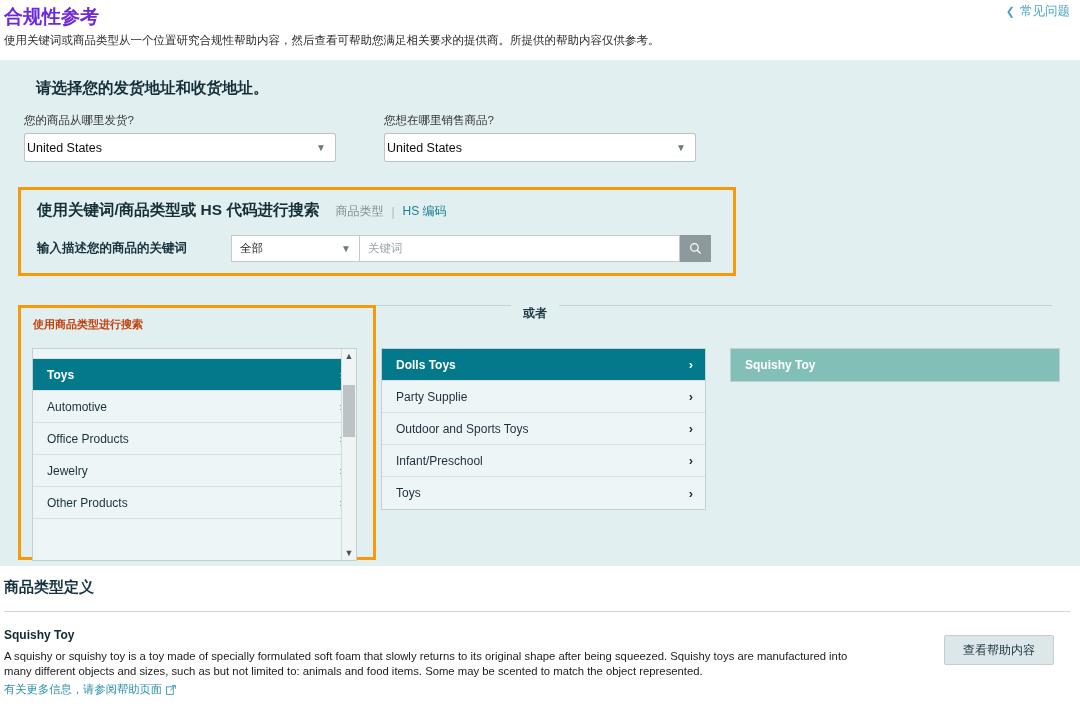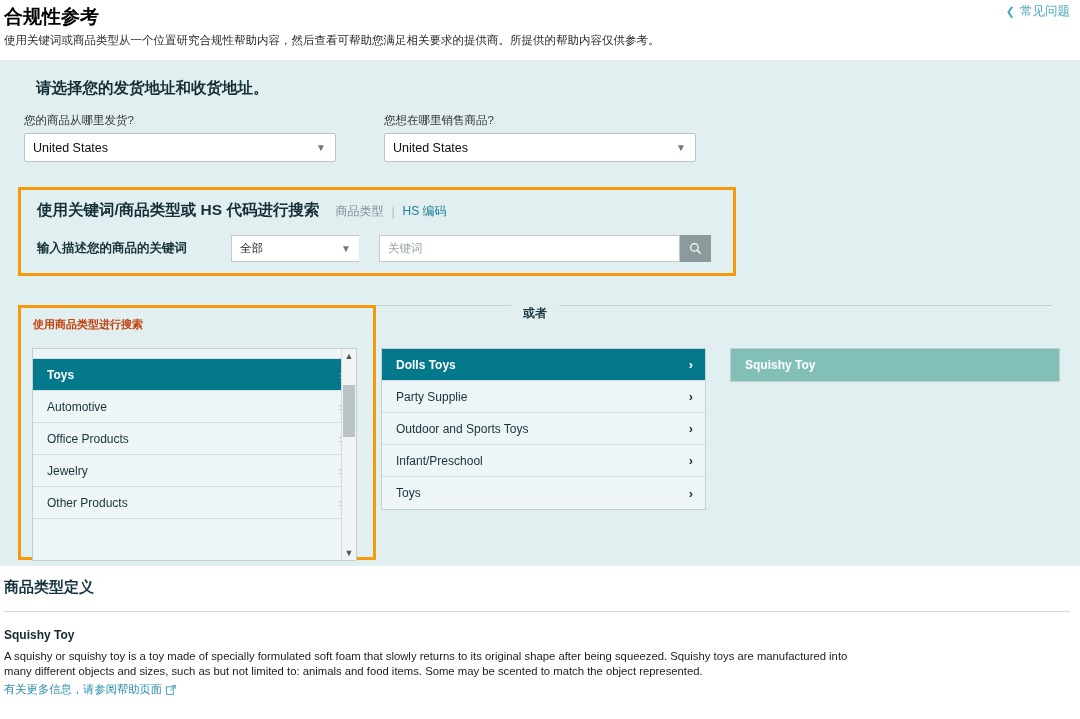--- a/index.html
+++ b/index.html
@@ -13,21 +13,21 @@
   }
 
   
   .header {
     position: relative;
     padding: 6px 12px 0 4px;
   }
   .page-title {
     font-size: 19px;
     font-weight: bold;
-    color: #000000;
+    color: #6d28d9;
     letter-spacing: 0px;
     margin: 0 0 5px 0;
     line-height: 22px;
   }
   .page-subtitle {
     font-size: 11.5px;
     color: #2a2a2a;
     line-height: 14px;
     margin: 0;
   }
@@ -69,21 +69,21 @@
     margin-bottom: 5px;
   }
   .select-box {
     position: relative;
     height: 29px;
     background: #ffffff;
     border: 1px solid #b9c4c6;
     border-radius: 2px;
     display: flex;
     align-items: center;
-    padding: 0 8px;
+    padding: 0 2px;
     font-size: 12.5px;
     color: #0d0d0d;
     cursor: pointer;
   }
   .select-caret {
     position: absolute;
     right: 9px;
     top: 50%;
     transform: translateY(-55%);
     color: #6c7b7e;
@@ -158,21 +158,20 @@
     flex: 1;
     height: 27px;
     background: #ffffff;
     border: 1px solid #c0cacc;
     display: flex;
     align-items: center;
     padding: 0 8px;
     font-size: 11.5px;
     color: #9aa5a8;
     cursor: text;
-    margin-left: 20px;
   }
   .kw-btn {
     width: 31px;
     height: 27px;
     background: #8c9a9d;
     border: 1px solid #8c9a9d;
     display: flex;
     align-items: center;
     justify-content: center;
     cursor: pointer;
@@ -509,13 +508,16 @@
   <div class="def-name">Squishy Toy</div>
   <div class="def-body">A squishy or squishy toy is a toy made of specially formulated soft foam that slowly returns to its original shape after being squeezed. Squishy toys are manufactured into many different objects and sizes, such as but not limited to: animals and food items. Some may be scented to match the object represented.</div>
   <div class="def-link">
     <span>有关更多信息，请参阅帮助页面</span>
     <svg class="ext-icon" width="10" height="10" viewBox="0 0 12 12">
       <rect x="0.7" y="2.2" width="8" height="9" fill="none" stroke="#2a8fb0" stroke-width="1"></rect>
       <line x1="5" y1="6.6" x2="11" y2="0.8" stroke="#2a8fb0" stroke-width="1"></line>
       <polyline points="7.4,0.7 11.3,0.7 11.3,4.5" fill="none" stroke="#2a8fb0" stroke-width="1"></polyline>
     </svg>
   </div>
+  <div class="help-btn">
+    <span>查看帮助内容</span>
+  </div>
 </div>
 
 </body></html>

